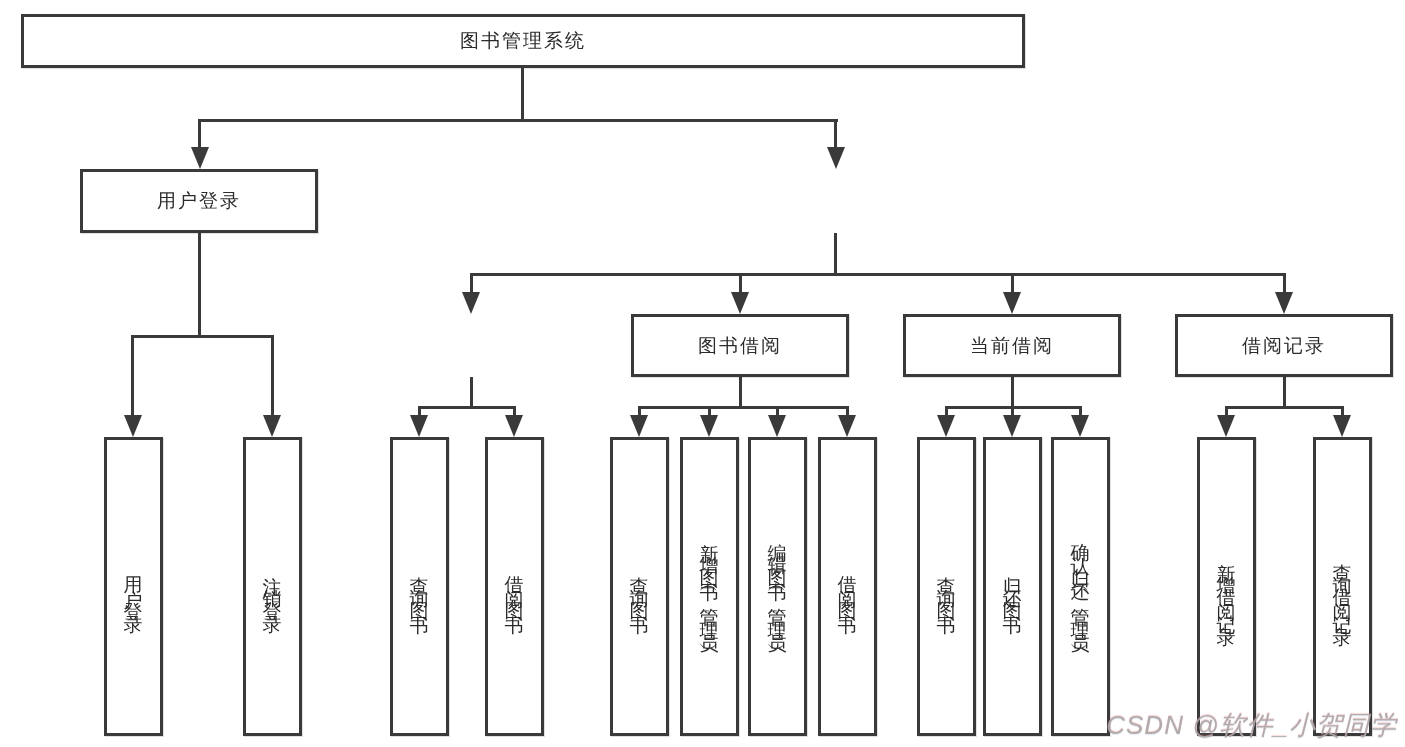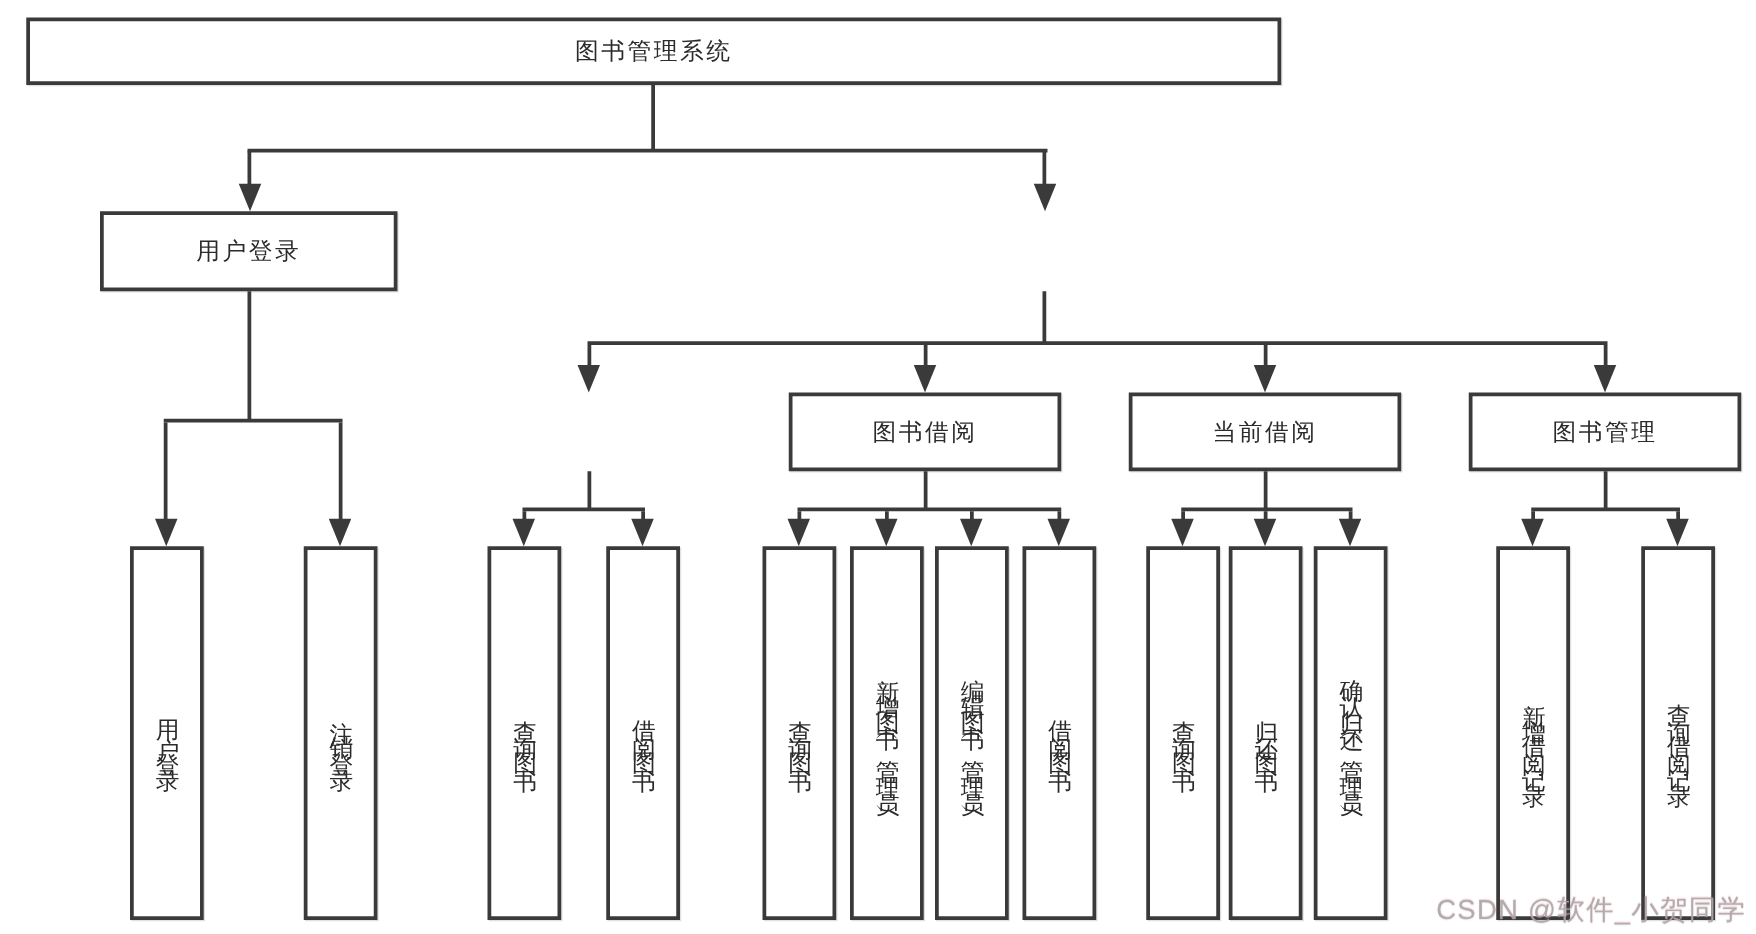--- a/index.html
+++ b/index.html
@@ -19,22 +19,23 @@
     letter-spacing:13px;font-size:19px;line-height:1;color:#2b2b2b;white-space:nowrap;
   }
   .line{position:absolute;background:#3a3a3a;}
   .arrow{
     position:absolute;width:0;height:0;
     border-left:9px solid transparent;border-right:9px solid transparent;
     border-top:22px solid #3a3a3a;
   }
   .watermark{
     position:absolute;right:8px;bottom:4px;z-index:10;
-    font-size:22px;letter-spacing:1px;color:rgba(173,166,166,0.9);
+    font-size:26px;letter-spacing:1px;color:rgba(173,166,166,0.9);
     text-shadow:0 -1px 1px rgba(225,110,110,0.3),0 1px 1px rgba(160,185,225,0.25);
+    font-style:italic;
   }
 </style>
 </head>
 <body>
 
 <div class="canvas">
 
   <div class="box" style="left:21px;top:14px;width:1004px;height:54px">
     <span>图书管理系统</span>
   </div>
@@ -47,21 +48,21 @@
 
   <div class="box" style="left:903px;top:314px;width:218px;height:63px">
     <span>当前借阅</span>
   </div>
 
   <div class="box" style="left:631px;top:314px;width:218px;height:63px">
     <span>图书借阅</span>
   </div>
 
   <div class="box" style="left:1175px;top:314px;width:218px;height:63px">
-    <span>图书管理</span>
+    <span>借阅记录</span>
   </div>
 
   <div class="box vbox" style="left:104px;top:437px;width:59px;height:299px">
     <span class="vtext">用户登录</span>
   </div>
 
   <div class="box vbox" style="left:243px;top:437px;width:59px;height:299px">
     <span class="vtext">注销登录</span>
   </div>
 

